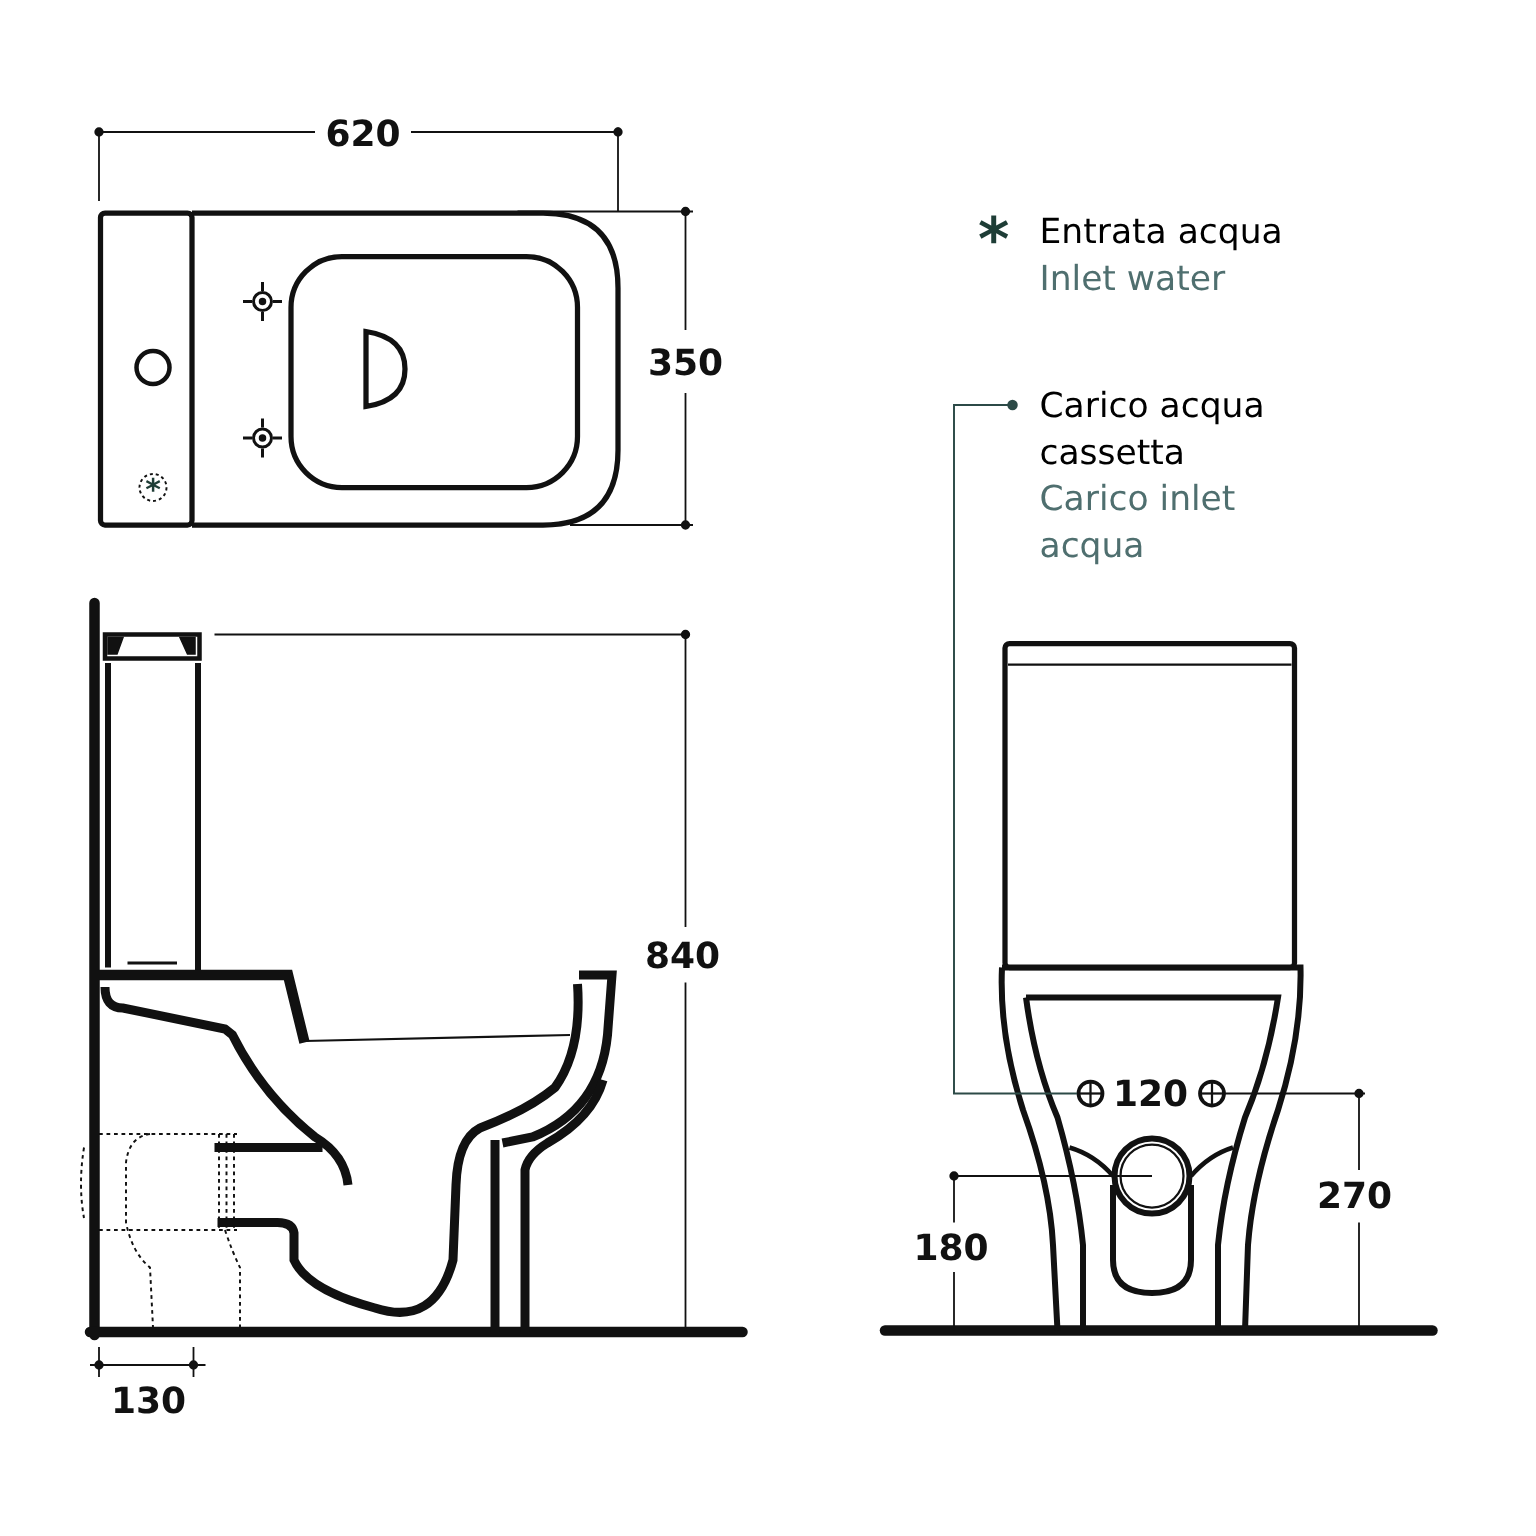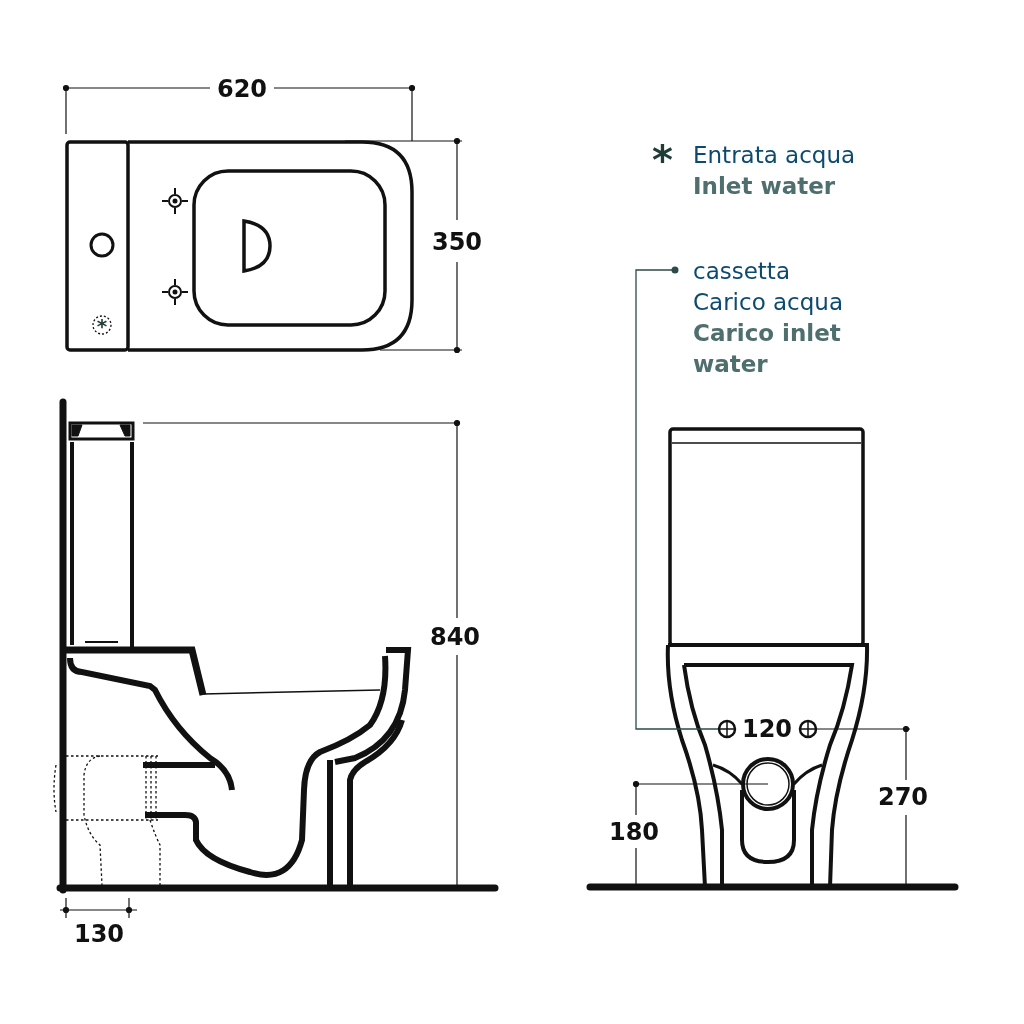--- a/index.html
+++ b/index.html
@@ -1,21 +1,21 @@
 <!DOCTYPE html>
 <html><head>
 <meta charset="utf-8">
 <style>
   html, body { margin:0; padding:0; background:#ffffff; }
   body { width:1024px; height:1024px; position:relative; overflow:hidden; font-family:"DejaVu Sans", sans-serif; }
   svg.drawing { position:absolute; left:0; top:0; width:1024px; height:1024px; }
   .dim { font-family:"DejaVu Sans", sans-serif; font-weight:bold; font-size:24px; fill:#111111; }
   .legend { position:absolute; font-family:"DejaVu Sans", sans-serif; font-size:23px; line-height:31px; }
-  .legend .it { color:#0c4a6e; }
-  .legend .en { color:#4f6f6f;font-weight:bold; }
+  .legend .it { color:#000000; }
+  .legend .en { color:#4f6f6f; }
   .star { position:absolute; color:#1e3d36; font-size:40px; font-weight:bold; line-height:30px; }
 </style>
 </head>
 <body>
 
 <svg class="drawing" viewBox="0 0 1024 1024" xmlns="http://www.w3.org/2000/svg">
 
   <g stroke="#111" fill="none">
 
     <g stroke-width="1.2">
@@ -171,17 +171,17 @@
     <text class="dim" x="634" y="840" text-anchor="middle" stroke="none">180</text>
   </g>
 </svg>
 
 <div class="star" style="left:652px; top:145px;">*</div>
 <div class="legend" style="left:693px; top:140px;">
   <div class="it">Entrata acqua</div>
   <div class="en">Inlet water</div>
 </div>
 <div class="legend" style="left:693px; top:256px;">
+  <div class="it">Carico acqua</div>
   <div class="it">cassetta</div>
-  <div class="it">Carico acqua</div>
   <div class="en">Carico inlet</div>
-  <div class="en">water</div>
+  <div class="en">acqua</div>
 </div>
 
 </body></html>

